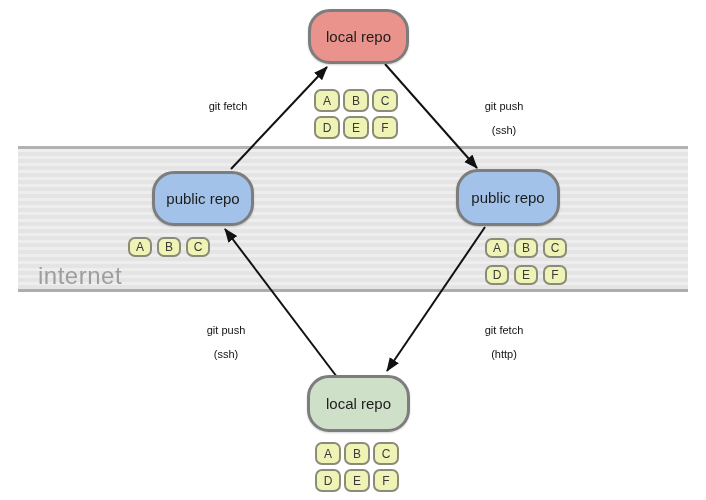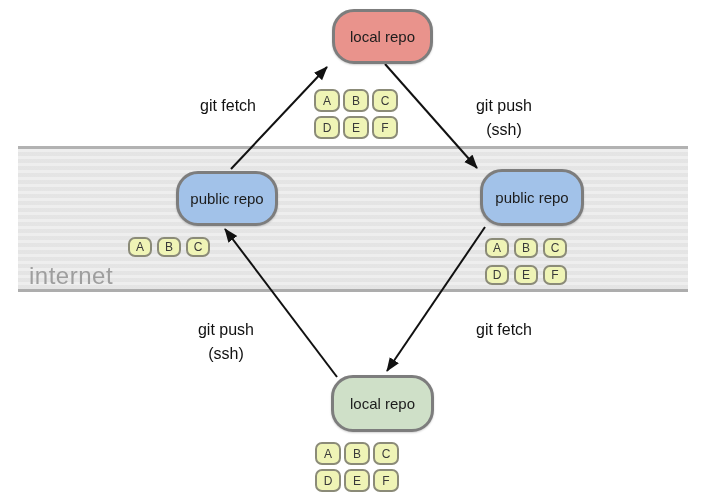--- a/index.html
+++ b/index.html
@@ -18,38 +18,37 @@
     background-image:repeating-linear-gradient(
       180deg,
       rgba(255,255,255,0.28) 0px, rgba(255,255,255,0.28) 3px,
       rgba(0,0,0,0.015) 3px, rgba(0,0,0,0.015) 7px);
     border-top:3px solid #b2b2b2;
     border-bottom:3px solid #adadad;
     box-sizing:border-box;
   }
   .band-label{
     position:absolute;
-    left:29px;top:262px;
+    left:38px;top:262px;
     font-size:24px;
     color:#9e9e9e;
     letter-spacing:0.5px;
   }
   
   svg.arrows{position:absolute;left:0;top:0;width:706px;height:500px;}
   svg.arrows line{stroke:#111111;stroke-width:2px;}
   
   .node{
     position:absolute;
     border:3px solid #7d7d7d;
     border-radius:22px;
     box-sizing:border-box;
     display:flex;align-items:center;justify-content:center;
     font-size:15px;color:#1c1c1c;
     box-shadow:0 1px 2px rgba(0,0,0,0.18);
-    margin-left:24px;
   }
   .node.local-top{left:308px;top:9px;width:101px;height:55px;background:#e9938c;}
   .node.public-left{left:152px;top:171px;width:102px;height:55px;background:#a2c2e9;}
   .node.public-right{left:456px;top:169px;width:104px;height:57px;background:#a2c2e9;}
   .node.local-bottom{left:307px;top:375px;width:103px;height:57px;background:#cfe0c8;}
   
   .chips{position:absolute;display:grid;}
   .chips .chip{
     background:#eff4b6;
     border:2px solid #8b8b78;
@@ -59,21 +58,21 @@
     font-size:12px;color:#3a3a3a;
   }
   .chips.c-top{left:314px;top:89px;grid-template-columns:repeat(3,26px);grid-auto-rows:23px;column-gap:3px;row-gap:4px;}
   .chips.c-bottom{left:315px;top:442px;grid-template-columns:repeat(3,26px);grid-auto-rows:23px;column-gap:3px;row-gap:4px;}
   .chips.c-left{left:128px;top:237px;grid-template-columns:repeat(3,24px);grid-auto-rows:20px;column-gap:5px;row-gap:6px;}
   .chips.c-right{left:485px;top:238px;grid-template-columns:repeat(3,24px);grid-auto-rows:20px;column-gap:5px;row-gap:7px;}
   
   .edge-label{
     position:absolute;width:130px;
     text-align:center;
-    font-size:16px;line-height:24px;color:#111111;
+    font-size:11px;line-height:24px;color:#111111;
   }
   .edge-label.fetch-git{left:163px;top:94px;}
   .edge-label.push-ssh-top{left:439px;top:94px;}
   .edge-label.push-ssh-bottom{left:161px;top:318px;}
   .edge-label.fetch-http{left:439px;top:318px;}
 </style>
 </head>
 <body>
 
 <div class="stage">
@@ -145,15 +144,16 @@
   <div class="edge-label push-ssh-top">
     <div>git push</div>
     <div>(ssh)</div>
   </div>
   <div class="edge-label push-ssh-bottom">
     <div>git push</div>
     <div>(ssh)</div>
   </div>
   <div class="edge-label fetch-http">
     <div>git fetch</div>
+    <div>(http)</div>
   </div>
 
 </div>
 
 </body></html>

